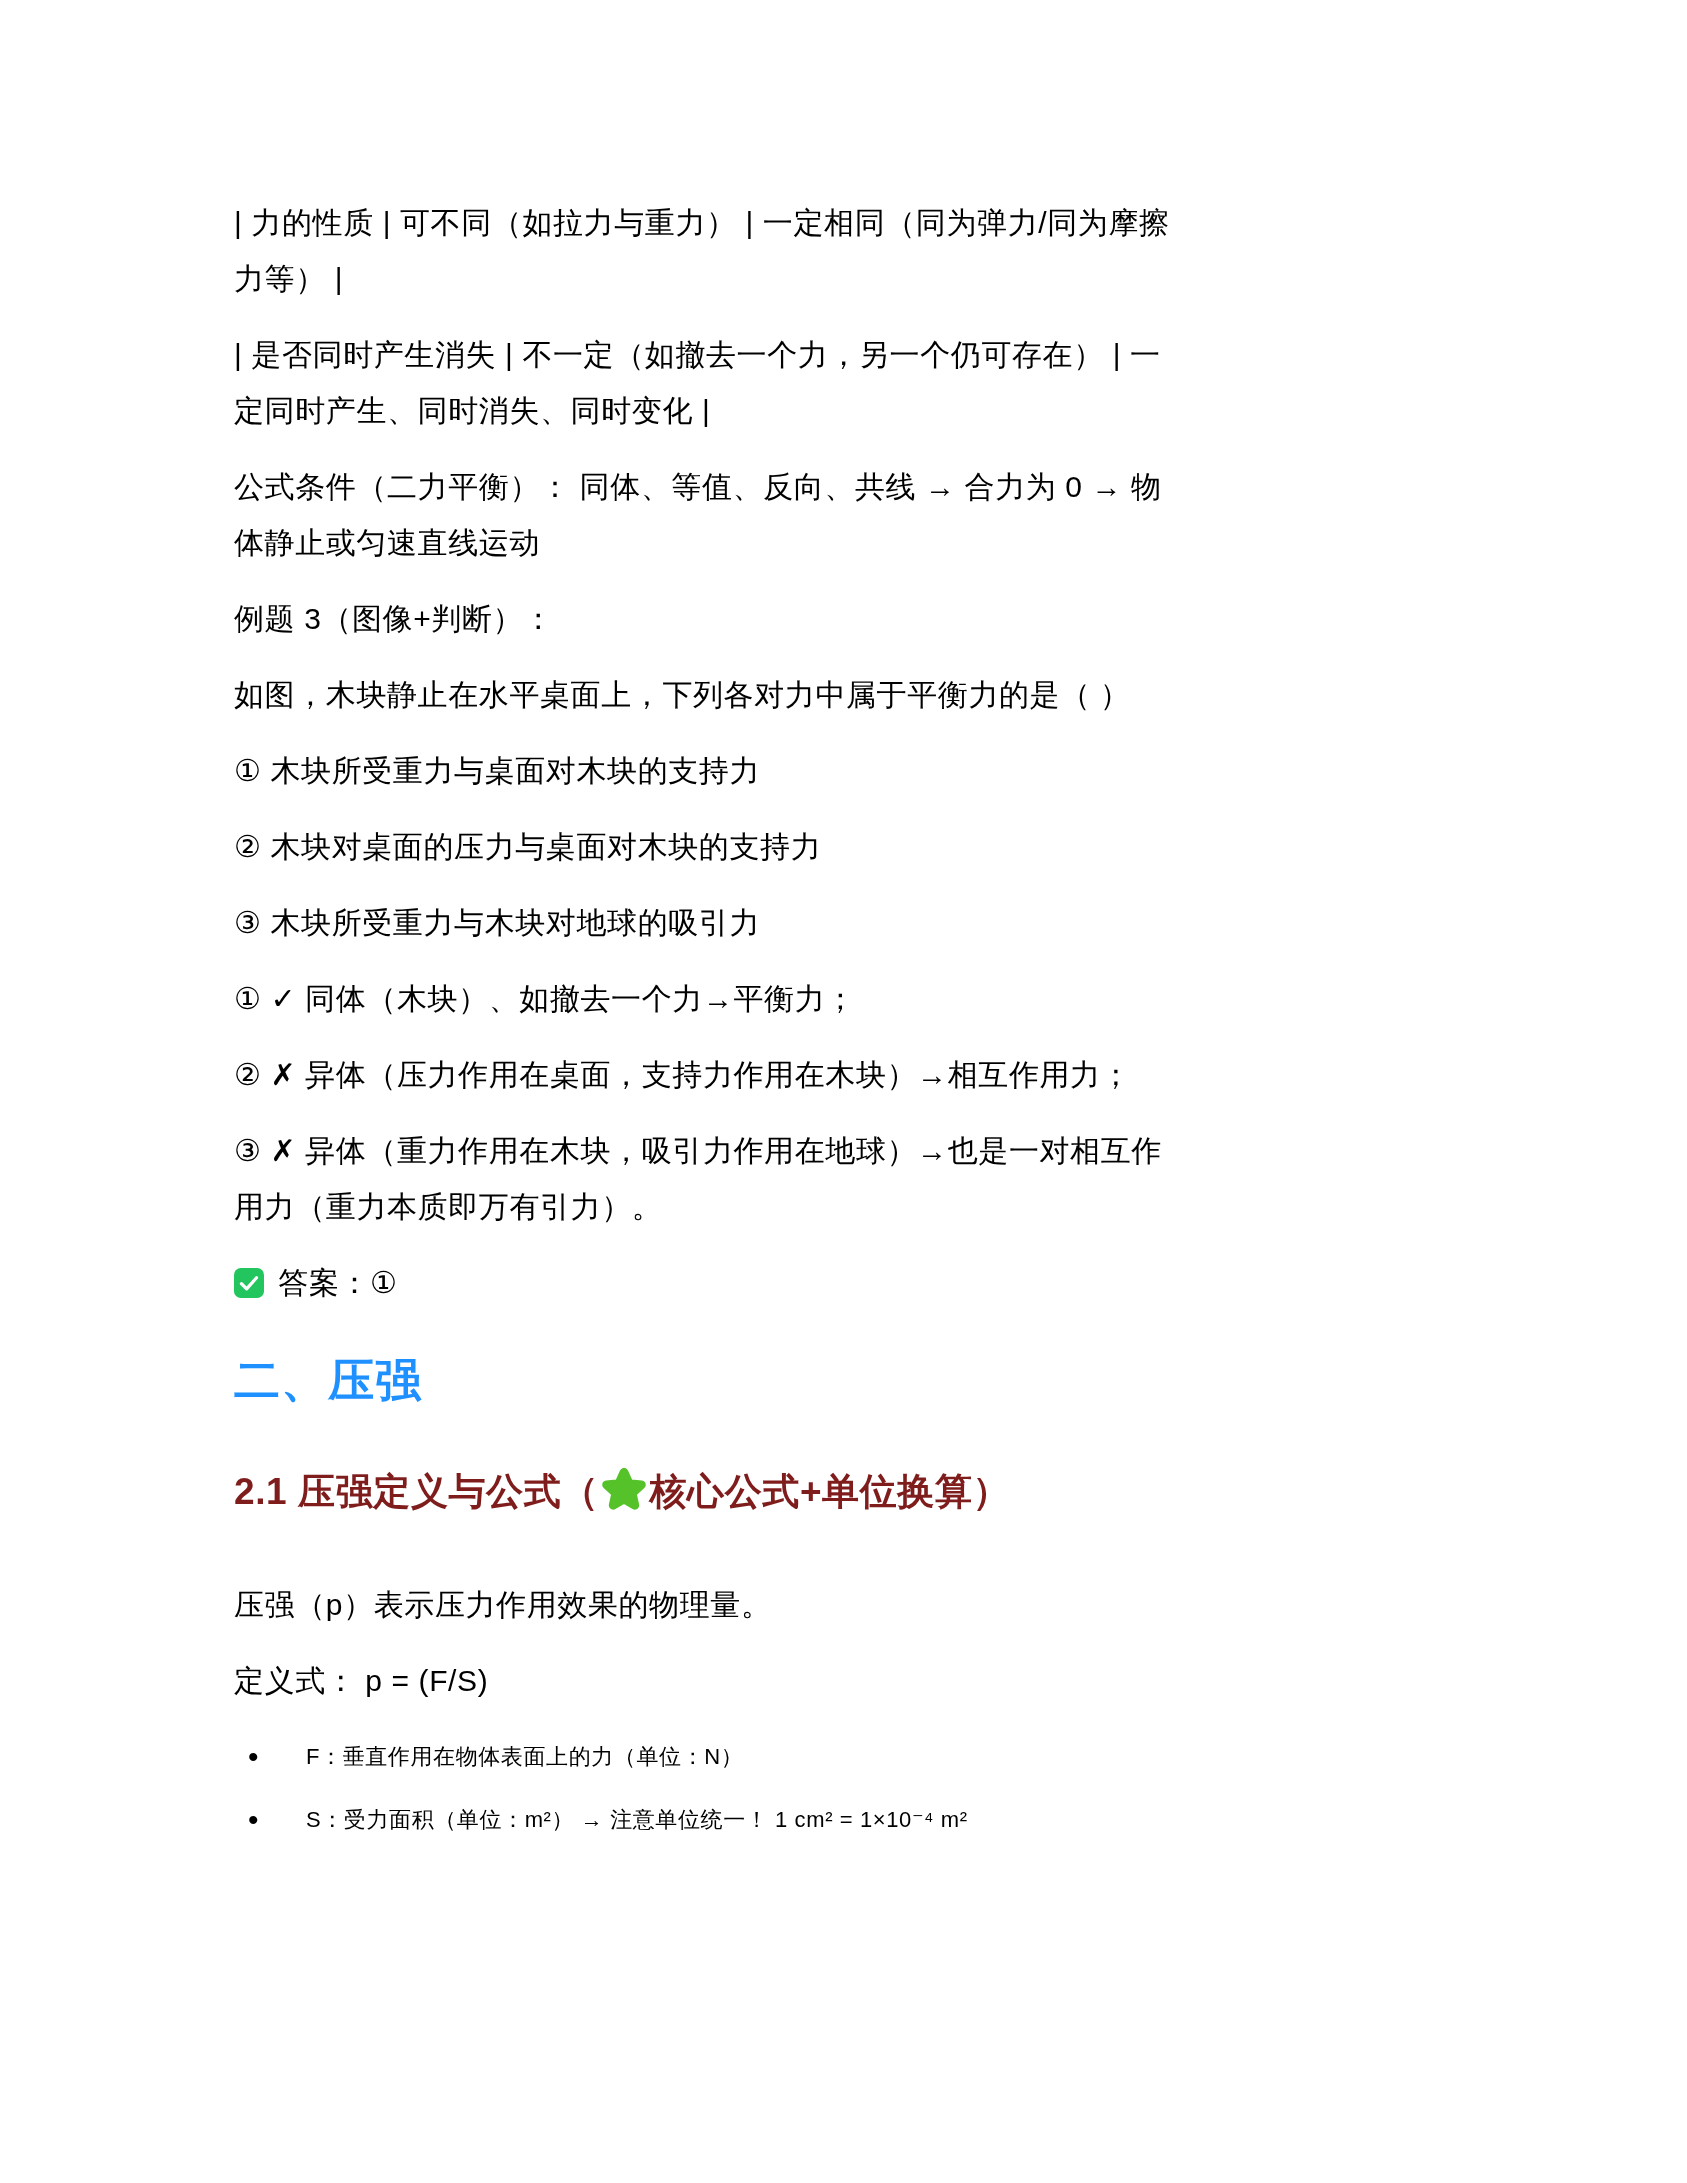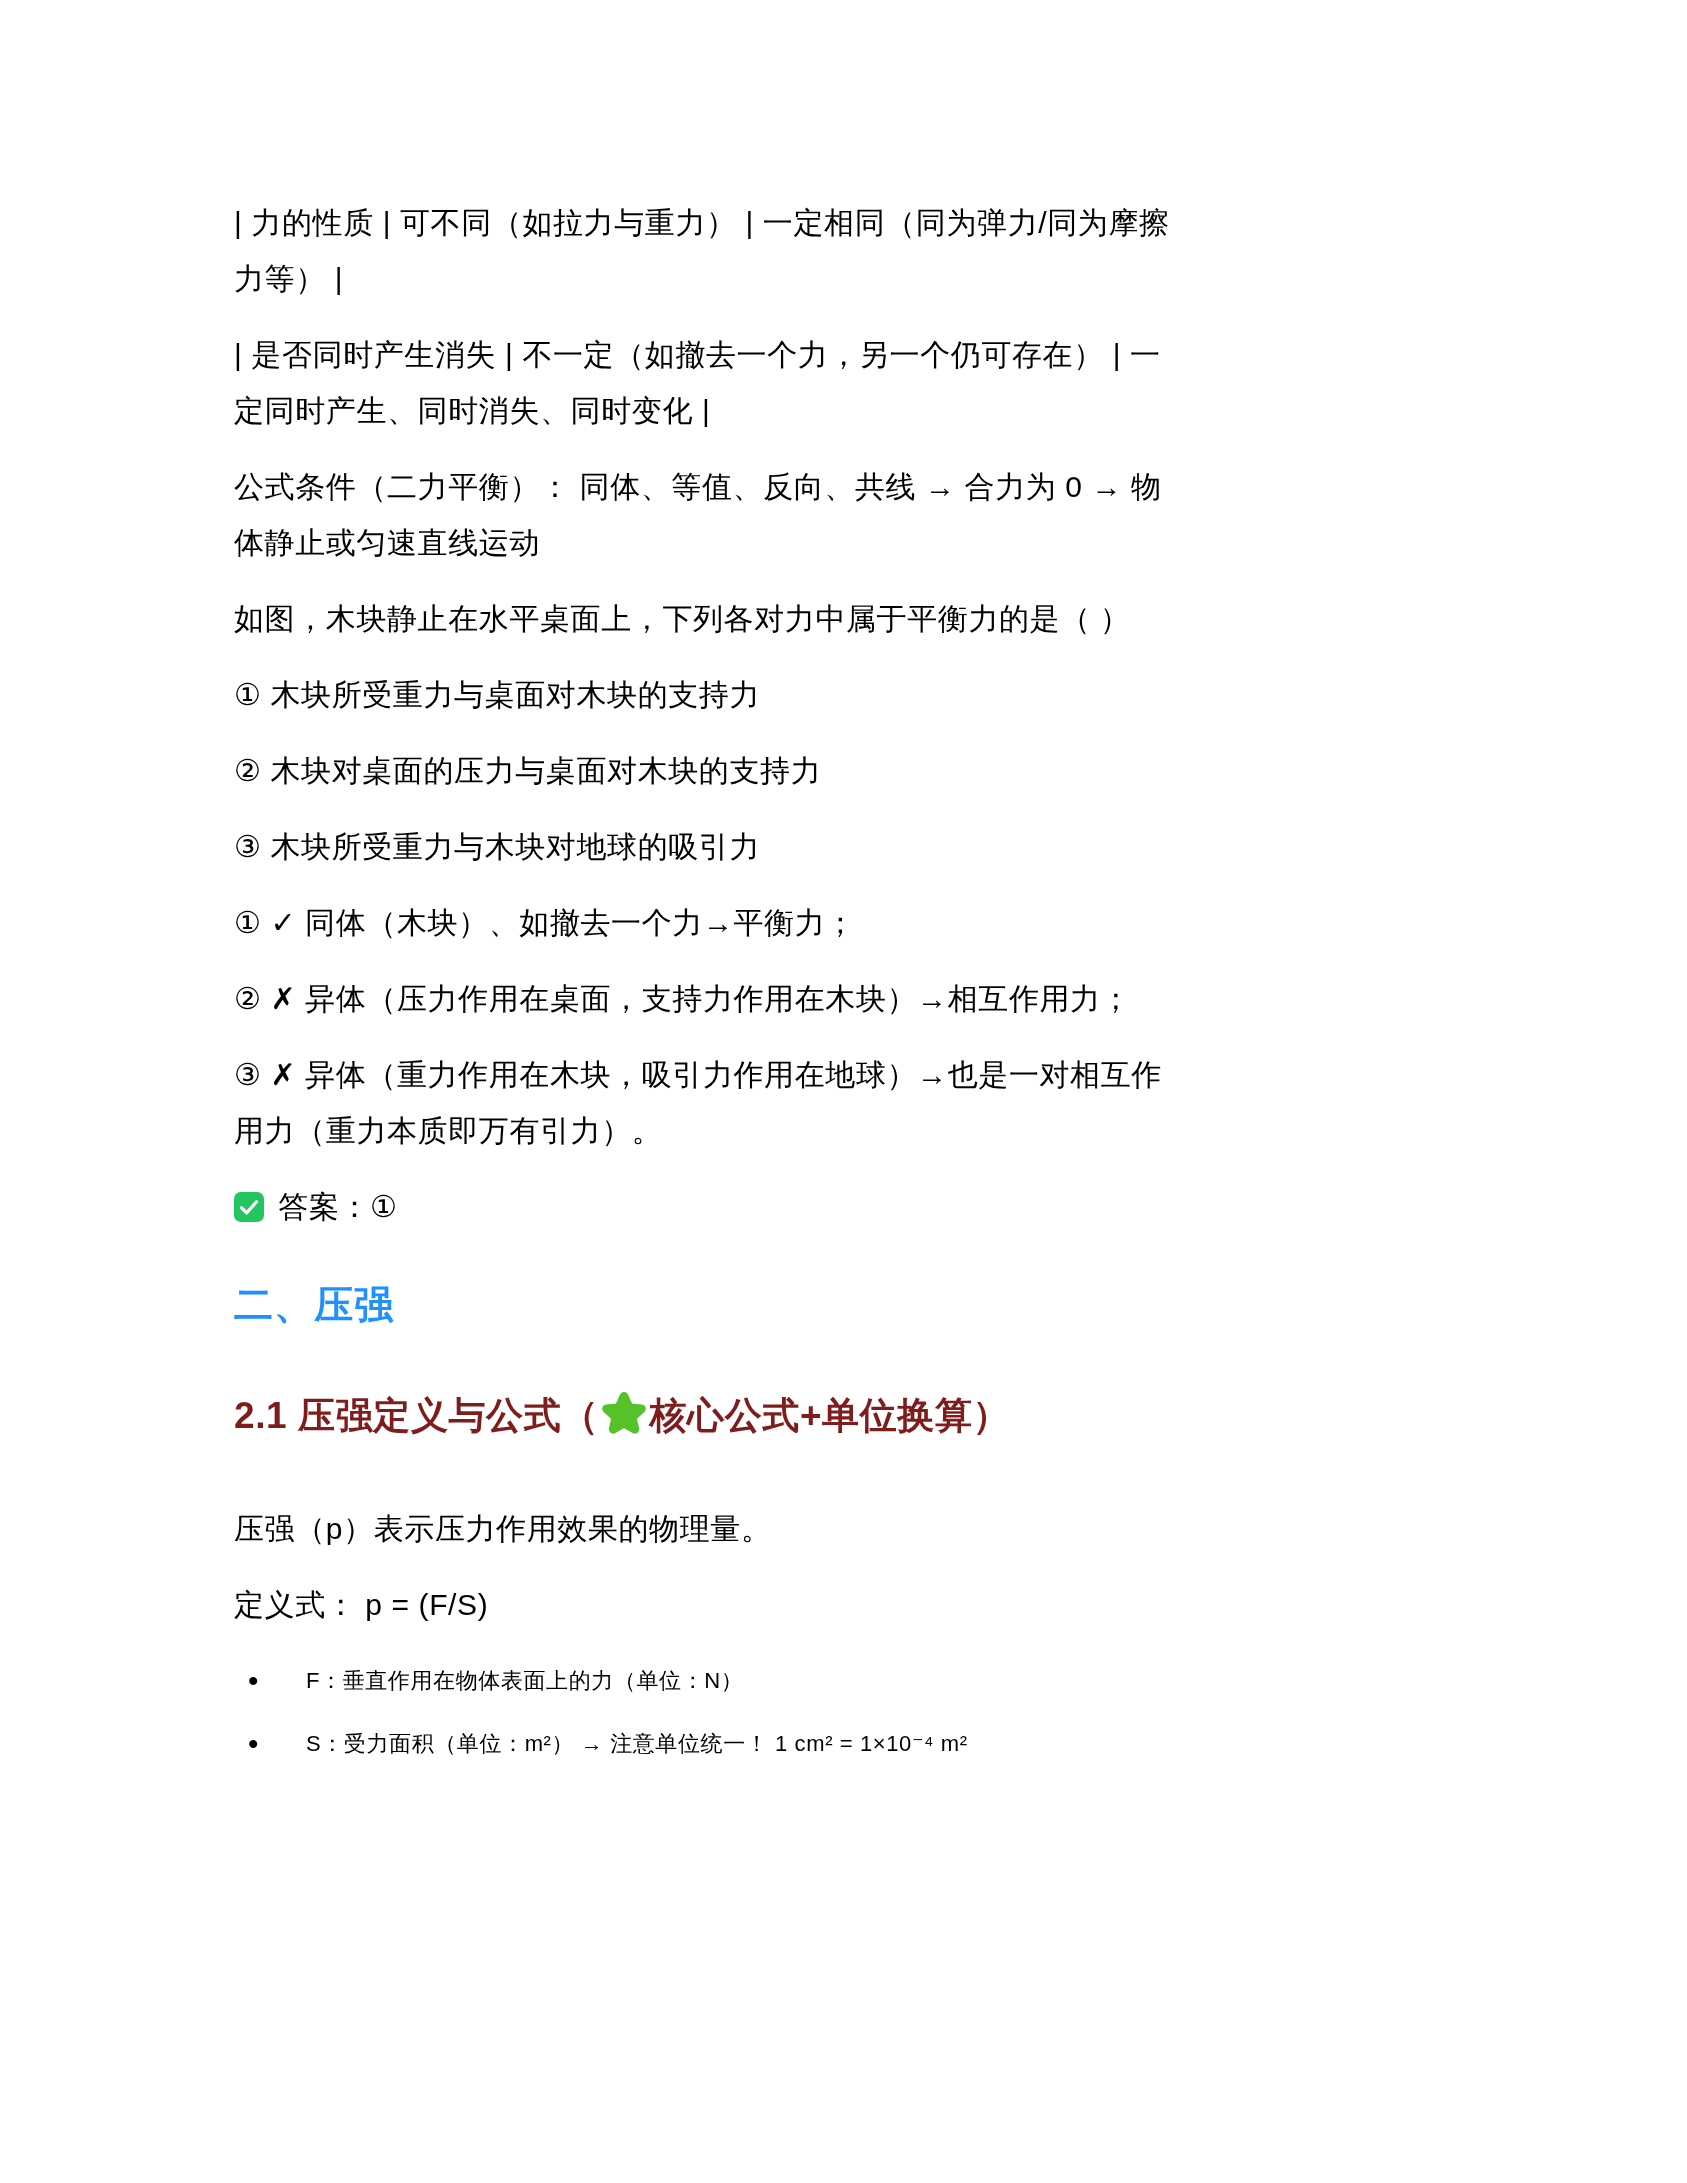--- a/index.html
+++ b/index.html
@@ -19,21 +19,21 @@
     background: #ffffff;
   }
   p.body {
     font-size: 30px;
     line-height: 56px;
     margin: 20px 0;
     letter-spacing: 0.6px;
   }
   p.body.first { margin-top: 0; }
   h1.sec {
-    font-size: 39px;
+    font-size: 46px;
     line-height: 61px;
     font-weight: bold;
     margin: 39px 0 0 0;
     letter-spacing: 1.1px;
   }
   h2.subsec {
     font-size: 37px;
     line-height: 46px;
     font-weight: bold;
     margin: 56px 0 62px 0;
@@ -80,20 +80,21 @@
 <body>
 
 <div class="page">
 
   <p class="body first">| 力的性质 | 可不同（如拉力与重力） | 一定相同（同为弹力/同为摩擦力等） |</p>
 
   <p class="body">| 是否同时产生消失 | 不一定（如撤去一个力，另一个仍可存在） | 一定同时产生、同时消失、同时变化 |</p>
 
   <p class="body">公式条件（二力平衡）： 同体、等值、反向、共线 → 合力为 0 → 物体静止或匀速直线运动</p>
 
+  <p class="body">例题 3（图像+判断）：</p>
 
   <p class="body">如图，木块静止在水平桌面上，下列各对力中属于平衡力的是（ ）</p>
 
   <p class="body">① 木块所受重力与桌面对木块的支持力</p>
 
   <p class="body">② 木块对桌面的压力与桌面对木块的支持力</p>
 
   <p class="body">③ 木块所受重力与木块对地球的吸引力</p>
 
 

